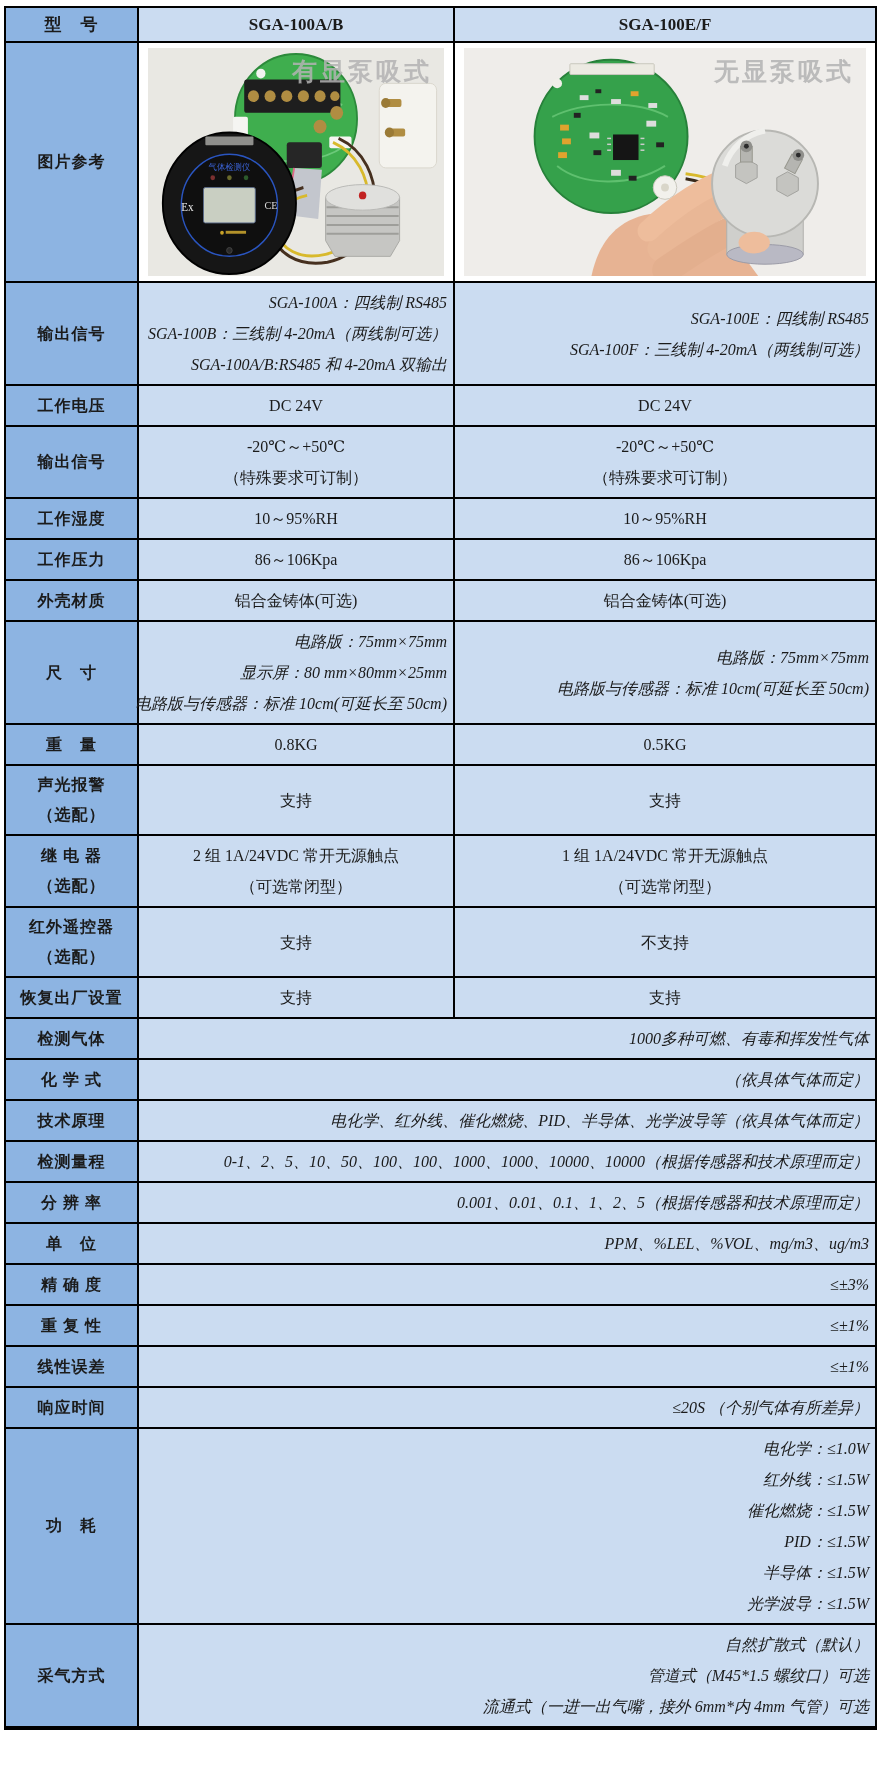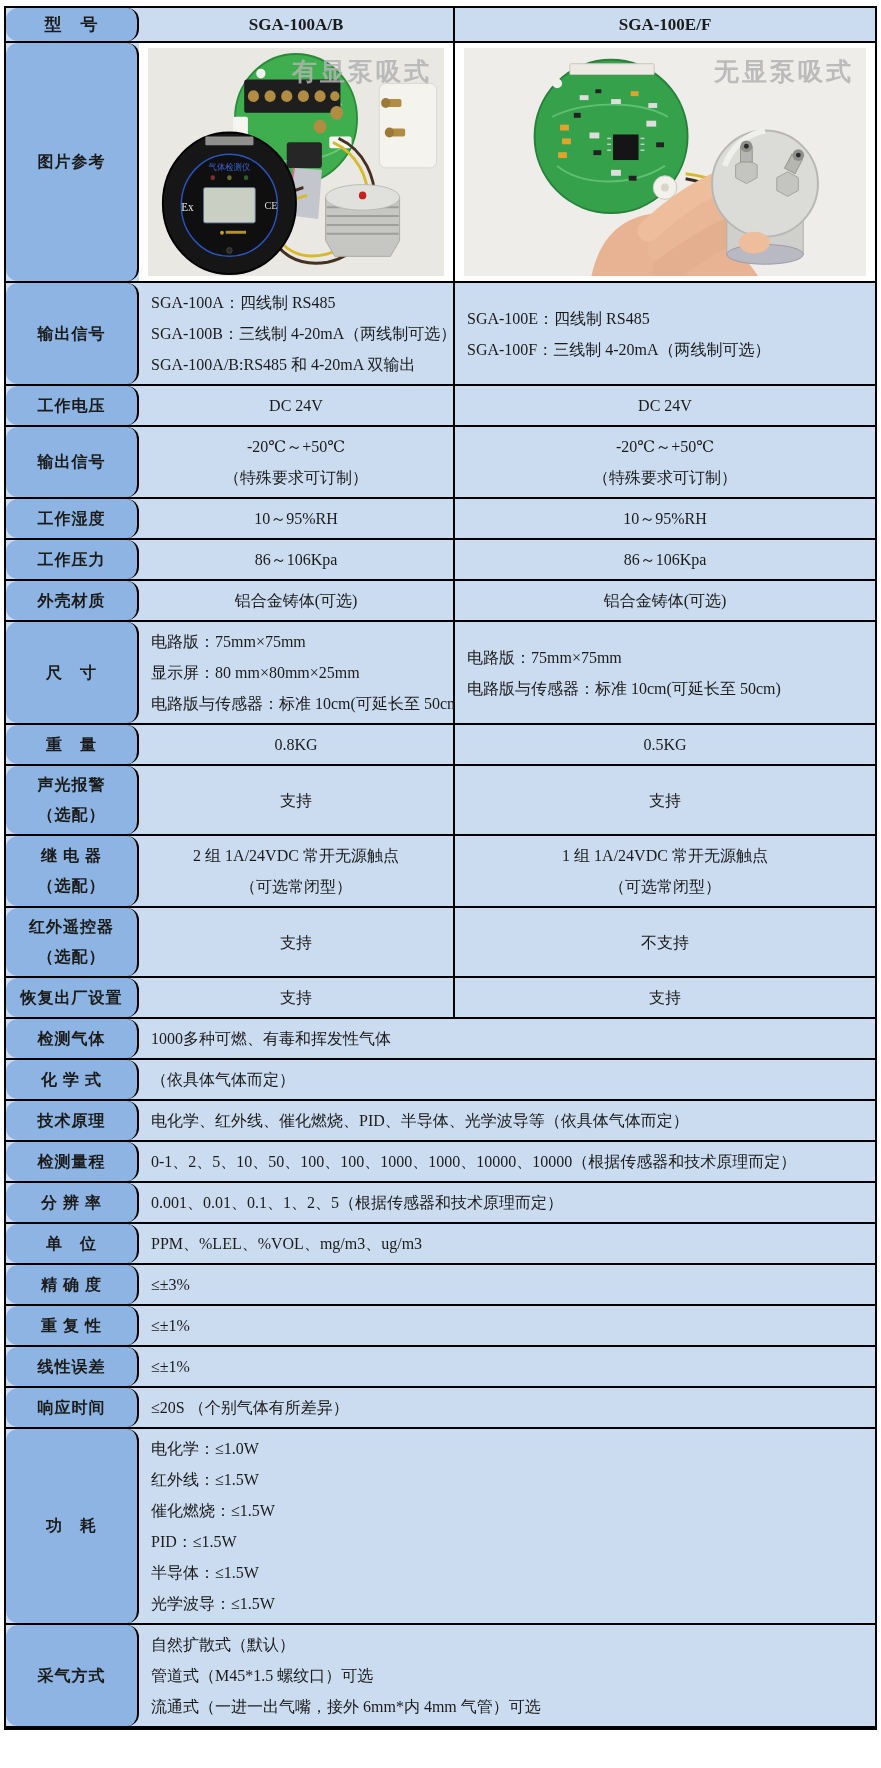--- a/index.html
+++ b/index.html
@@ -36,29 +36,29 @@
     padding:4px 6px;
     min-height:33px;
     font-size:16px;
     text-align:center;
   }
   .label-cell{
     background:var(--header-blue);
     border-right:2px solid var(--border-col);
     font-weight:bold;
     letter-spacing:1px;
-    border-radius:12px;
   }
   .value-cell{background:var(--cell-blue);}
   .col1{border-right:2px solid var(--border-col);}
   .span2{grid-column:2 / 4;}
   .align-left .value-cell, .full .value-cell{
-    align-items:flex-start;
+    align-items:flex-end;
     text-align:left;
     padding-left:12px;
+    font-style:italic;
   }
   .line{line-height:31px;white-space:nowrap;}
   .label-cell .line{line-height:30px;white-space:nowrap;}
   .header-row .cell{min-height:33px;font-weight:bold;font-size:17px;}
   
   .photo-cell{
     background:#ffffff;
     padding:5px 9px;
     min-height:238px;
   }

